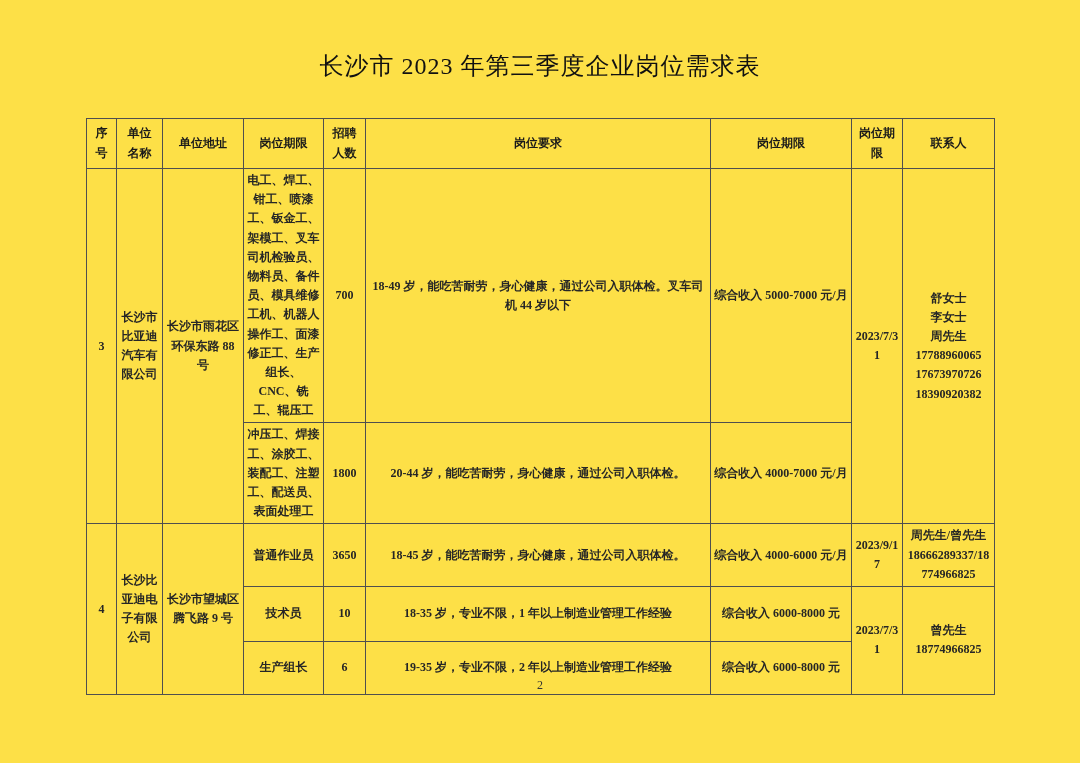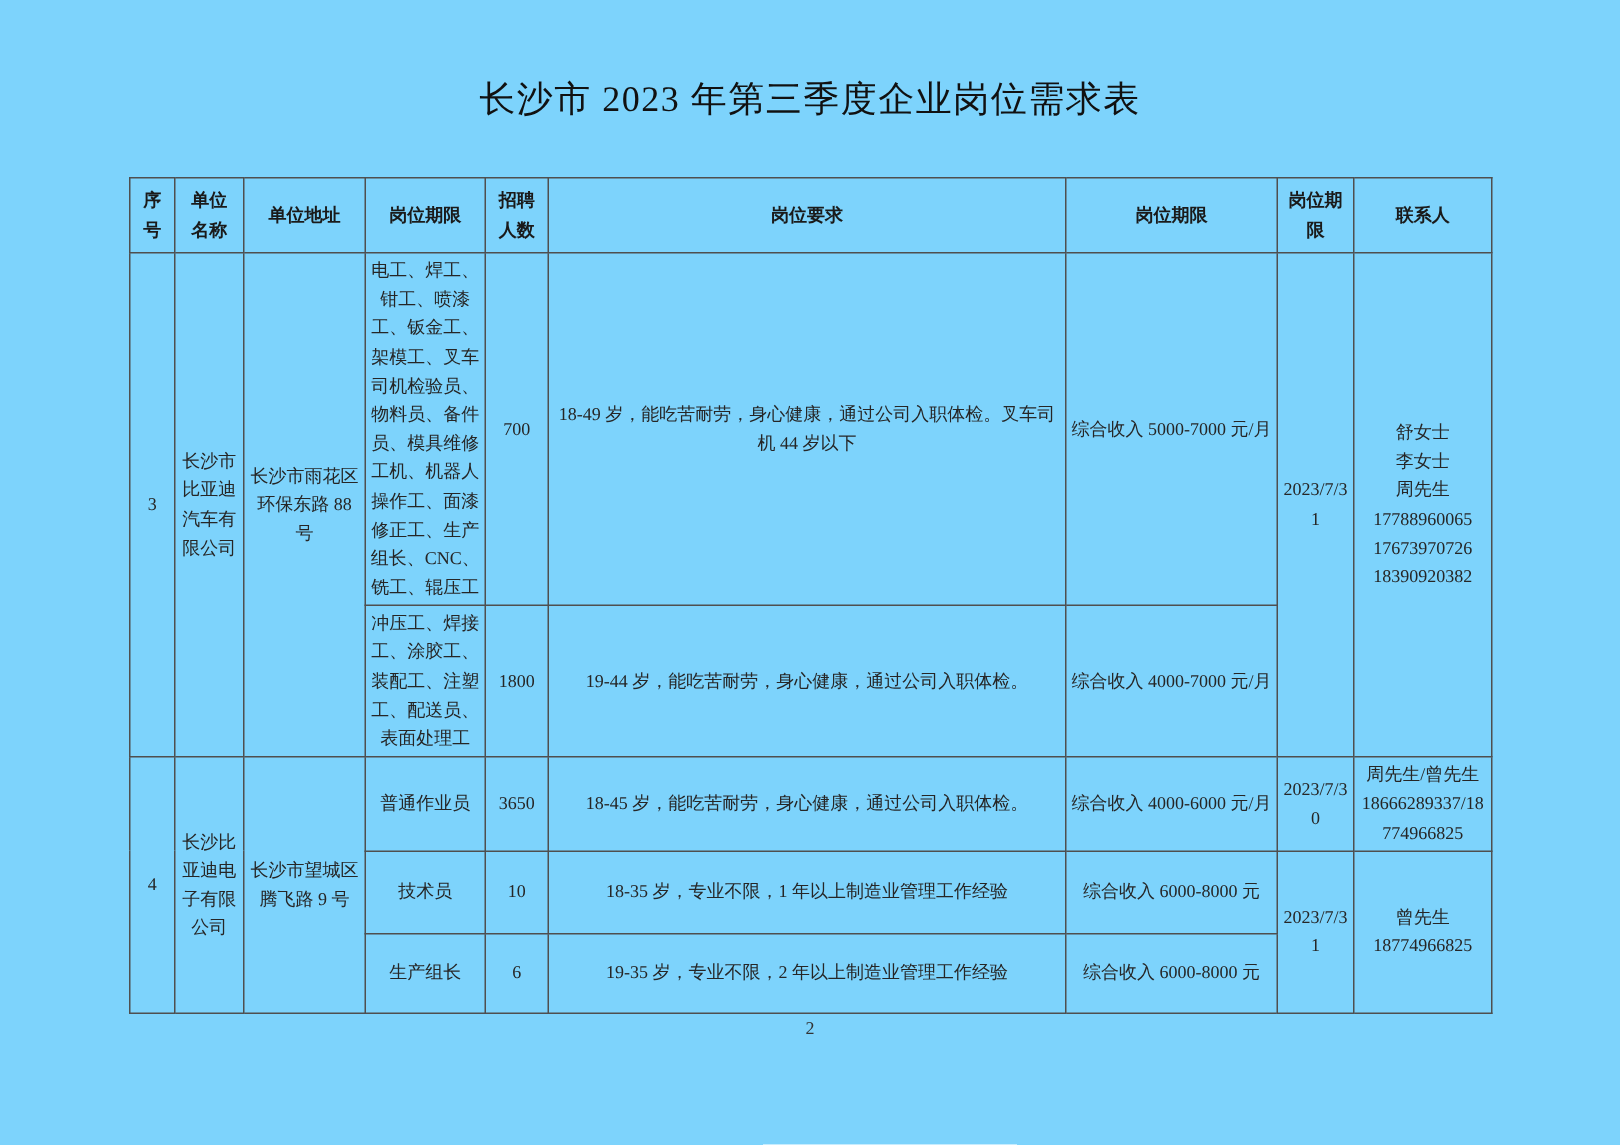--- a/index.html
+++ b/index.html
@@ -1,19 +1,19 @@
 <!DOCTYPE html>
 <html><head>
 <meta charset="utf-8">
 <style>
   html,body{margin:0;padding:0;background:#ffffff;}
   .page{
     position:relative;
     width:1080px;height:763px;
-    background:#7dd3fc;
+    background:#fde047;
     font-family:"Liberation Serif","DejaVu Serif",serif;
     color:#1f1f1f;
     overflow:hidden;
   }
   .doc-title{
     position:absolute;
     left:0;top:50px;width:1080px;
     text-align:center;
     font-size:24px;
     letter-spacing:1px;
@@ -28,21 +28,21 @@
     table-layout:fixed;
     font-size:12px;
   }
   table.jobs th, table.jobs td{
     border:1px solid #4f4f4f;
     text-align:center;
     vertical-align:middle;
     padding:2px 3px;
     white-space:pre-line;
     line-height:1.6;
-    font-weight:normal;
+    font-weight:bold;
     color:#262626;
     overflow:hidden;
   }
   table.jobs th{font-weight:bold;color:#1a1a1a;}
   td.pos{line-height:19px;padding:2px 3px;}
   td.req{text-align:left;padding-left:8px;padding-right:6px;}
   td.brk{word-break:break-all;padding:1px 2px;}
   tr.h-head{height:50px;}
   tr.h-r1{height:207px;}
   tr.h-r2{height:95px;}
@@ -105,33 +105,33 @@
 李女士
 周先生
 17788960065
 17673970726
 18390920382</td>
       </tr>
 
       <tr class="h-r2">
         <td class="pos">冲压工、焊接工、涂胶工、装配工、注塑工、配送员、表面处理工</td>
         <td>1800</td>
-        <td class="req">19-44 岁，能吃苦耐劳，身心健康，通过公司入职体检。</td>
+        <td class="req">20-44 岁，能吃苦耐劳，身心健康，通过公司入职体检。</td>
         <td>综合收入 4000-7000 元/月</td>
       </tr>
 
       <tr class="h-r3">
         <td rowspan="3">4</td>
         <td rowspan="3">长沙比亚迪电子有限公司</td>
         <td rowspan="3">长沙市望城区腾飞路 9 号</td>
         <td class="pos">普通作业员</td>
         <td>3650</td>
         <td class="req">18-45 岁，能吃苦耐劳，身心健康，通过公司入职体检。</td>
         <td>综合收入 4000-6000 元/月</td>
-        <td class="brk">2023/7/30</td>
+        <td class="brk">2023/9/17</td>
         <td class="brk">周先生/曾先生
 18666289337/18774966825</td>
       </tr>
 
       <tr class="h-r4">
         <td class="pos">技术员</td>
         <td>10</td>
         <td class="req">18-35 岁，专业不限，1 年以上制造业管理工作经验</td>
         <td>综合收入 6000-8000 元</td>
         <td rowspan="2" class="brk">2023/7/31</td>

